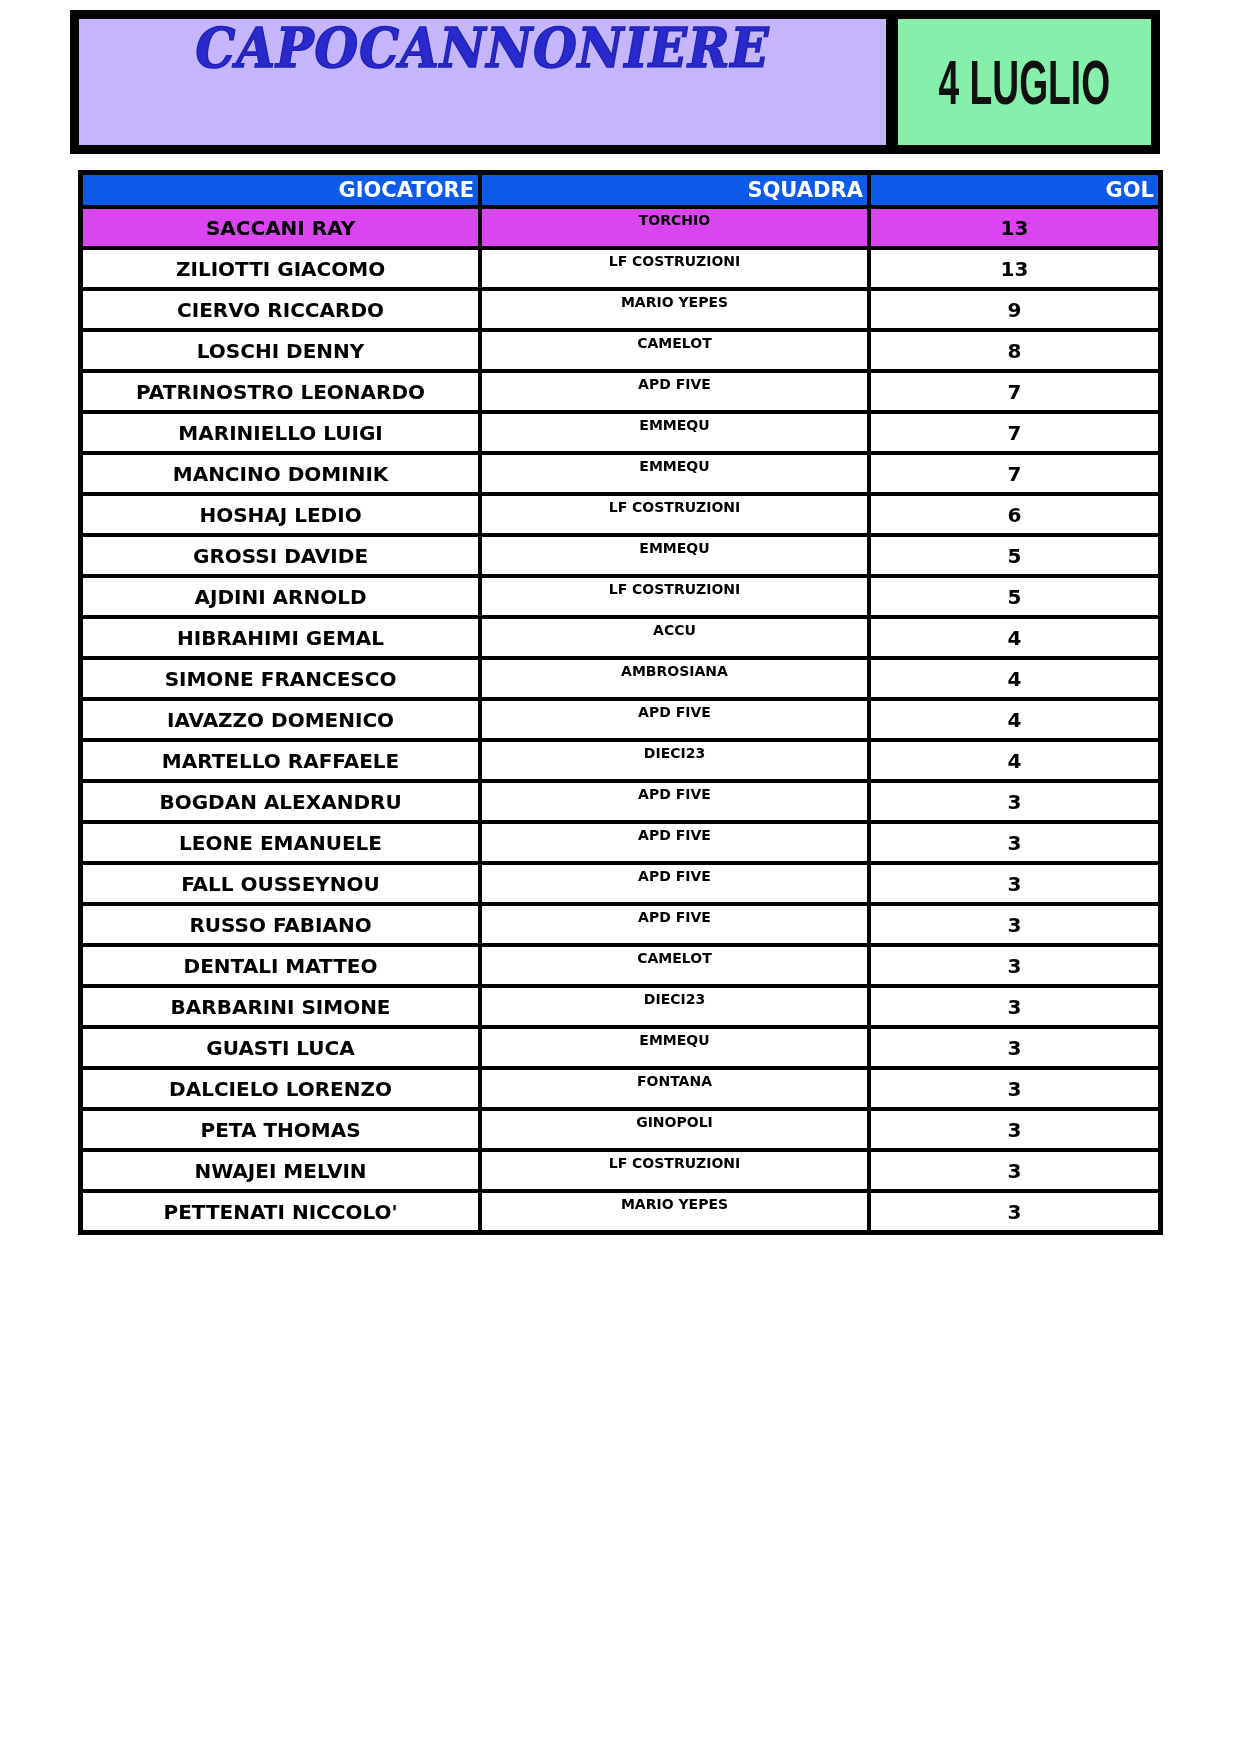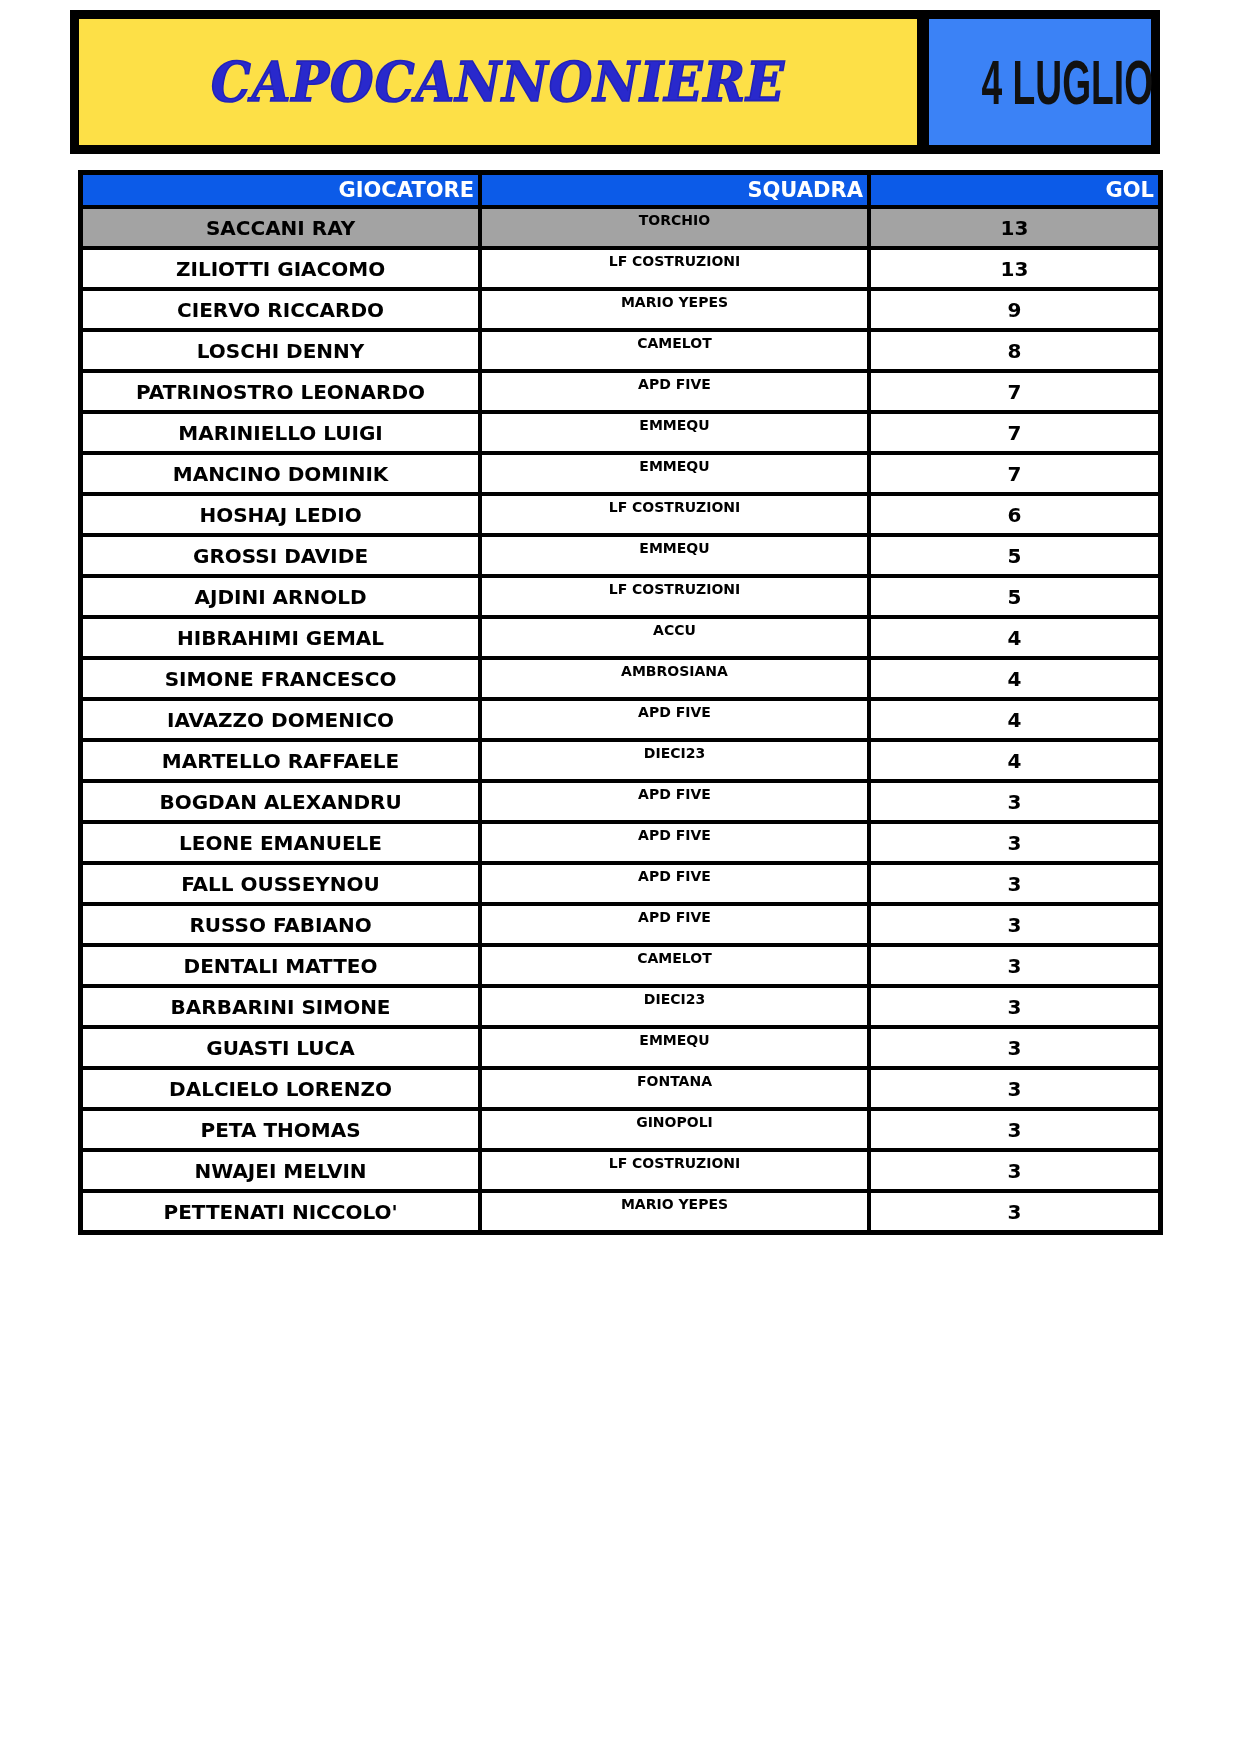--- a/index.html
+++ b/index.html
@@ -24,45 +24,46 @@
     width: 1090px;
     height: 144px;
     background: #000000;
     border: 9px solid #000000;
     box-sizing: border-box;
     display: flex;
     align-items: stretch;
   }
   .banner {
     flex: 1 1 auto;
-    background: #fde047;
+    background: #c4b5fd;
     display: flex;
-    align-items: center;
+    align-items: flex-start;
     justify-content: center;
   }
   .banner-title {
     font-family: "DejaVu Serif", serif;
     font-style: italic;
     font-weight: bold;
     font-size: 50px;
     letter-spacing: 1px;
     color: #2929CC;
     -webkit-text-stroke: 1.5px #2222B8;
     transform: scaleY(1.08);
     white-space: nowrap;
   }
   .banner-divider {
     width: 12px;
     background: #000000;
   }
   .date-box {
-    width: 222px;
-    background: #3b82f6;
+    width: 253px;
+    background: #86efac;
     display: flex;
     align-items: center;
+    justify-content: center;
   }
   .date-text {
     font-family: "Liberation Sans", sans-serif;
     font-weight: bold;
     font-size: 60px;
     color: #111111;
     transform: scaleX(0.62) scaleY(1.05);
     letter-spacing: 0px;
     white-space: nowrap;
   }
@@ -98,21 +99,21 @@
   .scorers-table td {
     height: 37px;
     color: #000000;
     font-weight: bold;
     text-align: center;
     background: #ffffff;
   }
   td.player-cell { font-size: 20px; vertical-align: middle; }
   td.team-cell   { font-size: 14px; vertical-align: top; line-height: 22px; }
   td.goals-cell  { font-size: 20px; vertical-align: middle; }
-  tr.highlight td { background: #a3a3a3; }
+  tr.highlight td { background: #d946ef; }
 </style>
 </head>
 <body>
 
 <div class="page">
 
   <div class="header-frame">
     <div class="banner">
       <span class="banner-title">CAPOCANNONIERE</span>
     </div>

